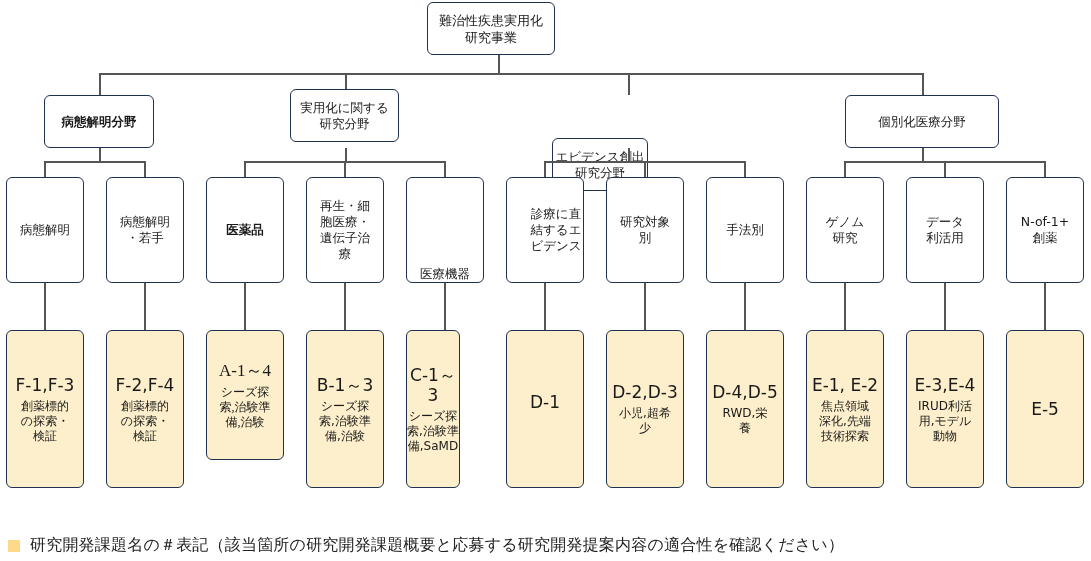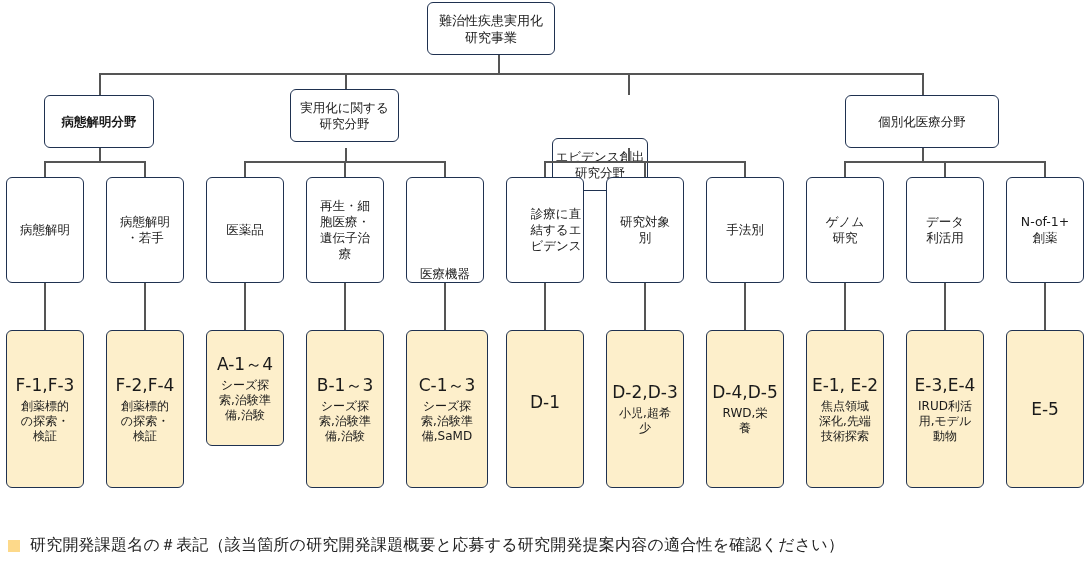--- a/index.html
+++ b/index.html
@@ -80,25 +80,25 @@
       <span class="t">病態解明
 ・若手</span>
     </div>
     <div class="line" style="left: 144px; top: 283px; width: 1.5px; height: 47px;"></div>
     <div class="node code" style="left: 106px; top: 330px; width: 78px; height: 158px;">
       <span class="code-id">F-2,F-4</span>
       <span class="code-desc">創薬標的
 の探索・
 検証</span>
     </div>
-    <div class="node" style="left: 206px; top: 177px; width: 78px; height: 106px;">
+    <div class="node" style="left: 206px; top: 177px; width: 78px; height: 106px; font-weight: bold;">
       <span class="t">医薬品</span>
     </div>
     <div class="line" style="left: 244px; top: 283px; width: 1.5px; height: 47px;"></div>
-    <div class="node code" style="left: 206px; top: 330px; width: 78px; height: 116px;">
+    <div class="node code" style="left: 206px; top: 330px; width: 78px; height: 130px; font-family: Liberation Serif, serif;">
       <span class="code-id">A-1～4</span>
       <span class="code-desc">シーズ探
 索,治験準
 備,治験</span>
     </div>
     <div class="node" style="left: 306px; top: 177px; width: 78px; height: 106px;">
       <span class="t">再生・細
 胞医療・
 遺伝子治
 療</span>
@@ -107,21 +107,21 @@
     <div class="node code" style="left: 306px; top: 330px; width: 78px; height: 158px;">
       <span class="code-id">B-1～3</span>
       <span class="code-desc">シーズ探
 索,治験準
 備,治験</span>
     </div>
     <div class="node" style="left: 406px; top: 177px; width: 78px; height: 106px; justify-content: flex-end;">
       <span class="t">医療機器</span>
     </div>
     <div class="line" style="left: 444px; top: 283px; width: 1.5px; height: 47px;"></div>
-    <div class="node code" style="left: 406px; top: 330px; width: 82px; height: 158px;">
+    <div class="node code" style="left: 406px; top: 330px; width: 54px; height: 158px;">
       <span class="code-id">C-1～3</span>
       <span class="code-desc">シーズ探
 索,治験準
 備,SaMD</span>
     </div>
     <div class="node" style="left: 506px; top: 177px; width: 78px; height: 106px; padding-left: 22px;">
       <span class="t">診療に直
 結するエ
 ビデンス</span>
     </div>

